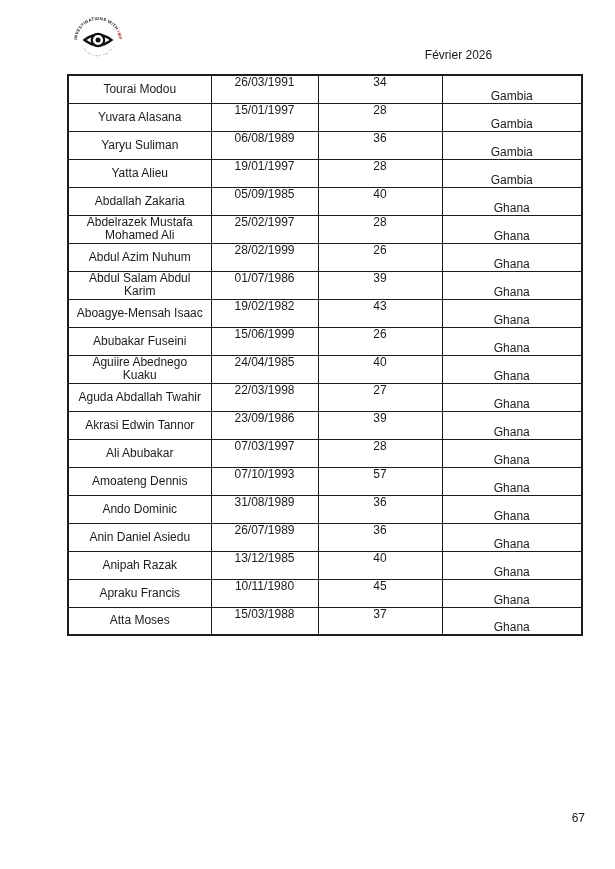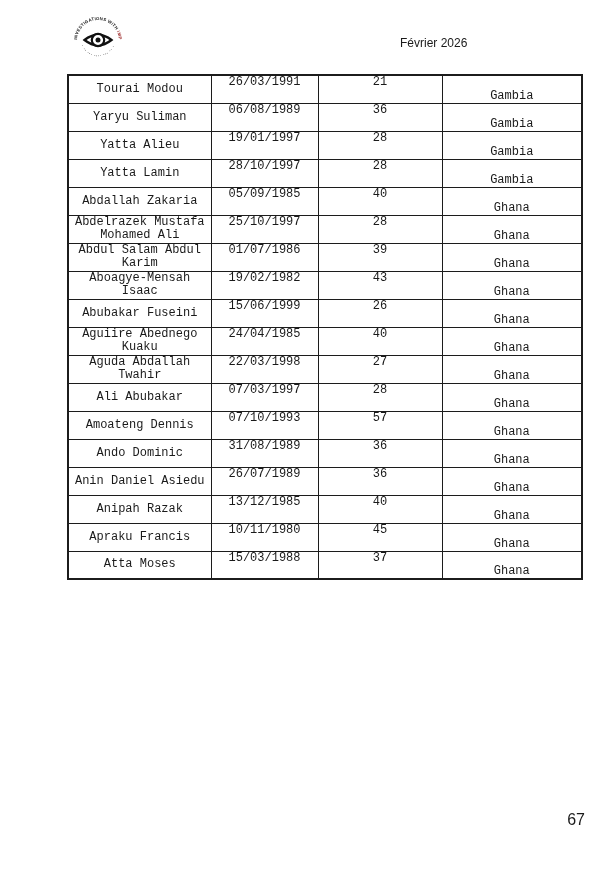--- a/index.html
+++ b/index.html
@@ -9,59 +9,59 @@
     font-family: "Liberation Sans", sans-serif;
     color: #1a1a1a;
     position: relative;
     overflow: hidden;
   }
   .page { position: absolute; inset: 0; }
 
   
   .logo { position: absolute; left: 70px; top: 12px; width: 56px; height: 54px; }
   .header-date {
-    position: absolute; left: 400px; top: 36px; width: 117px;
-    text-align: left; font-size: 12px; color: #1a1a1a;
+    position: absolute; left: 400px; top: 48px; width: 117px;
+    text-align: center; font-size: 12px; color: #1a1a1a;
   }
 
   
   table.roster {
     position: absolute; left: 67px; top: 74px;
     width: 514px;
     border-collapse: collapse;
     table-layout: fixed;
     border: 2px solid #1c1c1c;
   }
   table.roster td {
     border: 1.5px solid #1c1c1c;
     font-size: 12px;
     line-height: 13px;
     text-align: center;
     padding: 0 2px;
     overflow: hidden;
   }
-  table.roster tr { height: 28px; font-family: Liberation Mono, monospace; }
+  table.roster tr { height: 28px; }
   td.col-name {
     vertical-align: middle;
     white-space: pre-line;
     padding: 6px 3px;
   }
   td.col-dob, td.col-age {
     vertical-align: top;
     padding-top: 7px;
   }
   td.col-country {
     vertical-align: bottom;
     padding-bottom: 7px;
   }
 
   
   .page-number {
     position: absolute; top: 811px; left: 521px; width: 64px;
-    text-align: right; font-size: 16px;
+    text-align: right; font-size: 12px;
   }
 </style>
 </head>
 <body>
 
 <div class="page">
 
   <svg class="logo" viewBox="0 0 55 54" width="56" height="54" aria-hidden="true">
     <defs>
       <path id="arcTop" d="M 6.5,29 A 21,21 0 0 1 48.5,29"></path>
@@ -92,52 +92,58 @@
     <colgroup>
       <col style="width:143px">
       <col style="width:107px">
       <col style="width:124px">
       <col style="width:140px">
     </colgroup>
     <tbody>
         <tr>
           <td class="col-name">Tourai Modou</td>
           <td class="col-dob">26/03/1991</td>
-          <td class="col-age">21</td>
+          <td class="col-age">34</td>
+          <td class="col-country">Gambia</td>
+        </tr>
+        <tr>
+          <td class="col-name">Yuvara Alasana</td>
+          <td class="col-dob">15/01/1997</td>
+          <td class="col-age">28</td>
           <td class="col-country">Gambia</td>
         </tr>
         <tr>
           <td class="col-name">Yaryu Suliman</td>
           <td class="col-dob">06/08/1989</td>
           <td class="col-age">36</td>
           <td class="col-country">Gambia</td>
         </tr>
         <tr>
           <td class="col-name">Yatta Alieu</td>
           <td class="col-dob">19/01/1997</td>
           <td class="col-age">28</td>
           <td class="col-country">Gambia</td>
         </tr>
         <tr>
-          <td class="col-name">Yatta Lamin</td>
-          <td class="col-dob">28/10/1997</td>
-          <td class="col-age">28</td>
-          <td class="col-country">Gambia</td>
-        </tr>
-        <tr>
           <td class="col-name">Abdallah Zakaria</td>
           <td class="col-dob">05/09/1985</td>
           <td class="col-age">40</td>
           <td class="col-country">Ghana</td>
         </tr>
         <tr>
           <td class="col-name">Abdelrazek Mustafa
 Mohamed Ali</td>
-          <td class="col-dob">25/10/1997</td>
-          <td class="col-age">28</td>
+          <td class="col-dob">25/02/1997</td>
+          <td class="col-age">28</td>
+          <td class="col-country">Ghana</td>
+        </tr>
+        <tr>
+          <td class="col-name">Abdul Azim Nuhum</td>
+          <td class="col-dob">28/02/1999</td>
+          <td class="col-age">26</td>
           <td class="col-country">Ghana</td>
         </tr>
         <tr>
           <td class="col-name">Abdul Salam Abdul
 Karim</td>
           <td class="col-dob">01/07/1986</td>
           <td class="col-age">39</td>
           <td class="col-country">Ghana</td>
         </tr>
         <tr>
@@ -159,20 +165,26 @@
           <td class="col-age">40</td>
           <td class="col-country">Ghana</td>
         </tr>
         <tr>
           <td class="col-name">Aguda Abdallah Twahir</td>
           <td class="col-dob">22/03/1998</td>
           <td class="col-age">27</td>
           <td class="col-country">Ghana</td>
         </tr>
         <tr>
+          <td class="col-name">Akrasi Edwin Tannor</td>
+          <td class="col-dob">23/09/1986</td>
+          <td class="col-age">39</td>
+          <td class="col-country">Ghana</td>
+        </tr>
+        <tr>
           <td class="col-name">Ali Abubakar</td>
           <td class="col-dob">07/03/1997</td>
           <td class="col-age">28</td>
           <td class="col-country">Ghana</td>
         </tr>
         <tr>
           <td class="col-name">Amoateng Dennis</td>
           <td class="col-dob">07/10/1993</td>
           <td class="col-age">57</td>
           <td class="col-country">Ghana</td>

